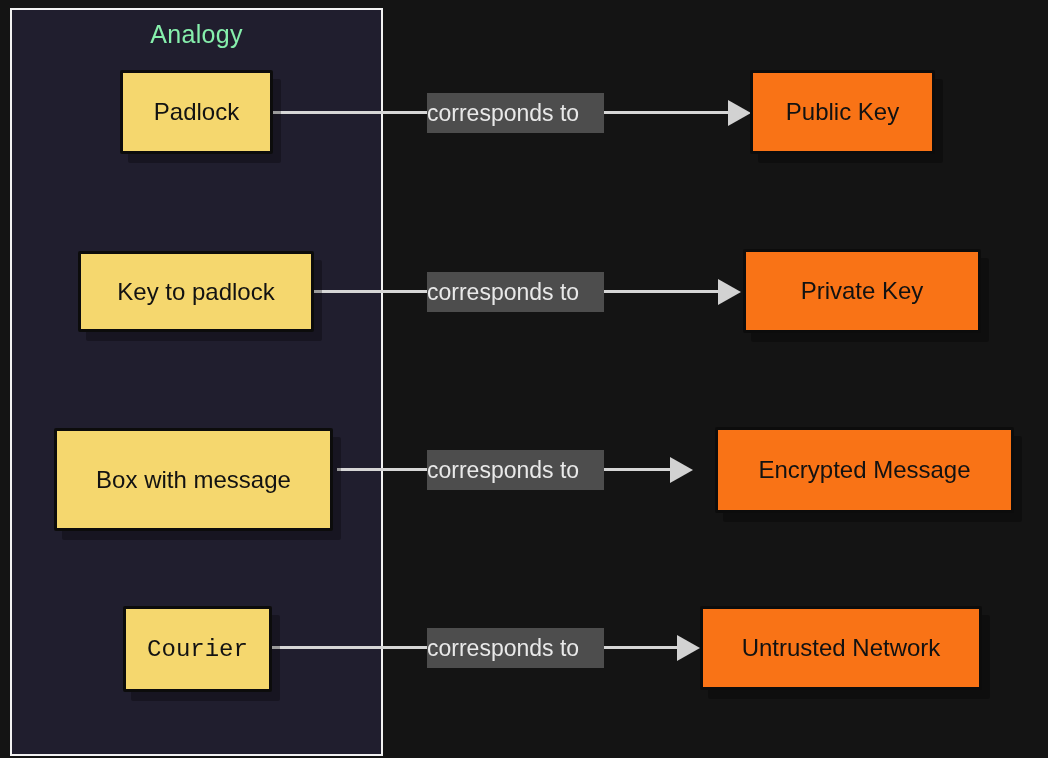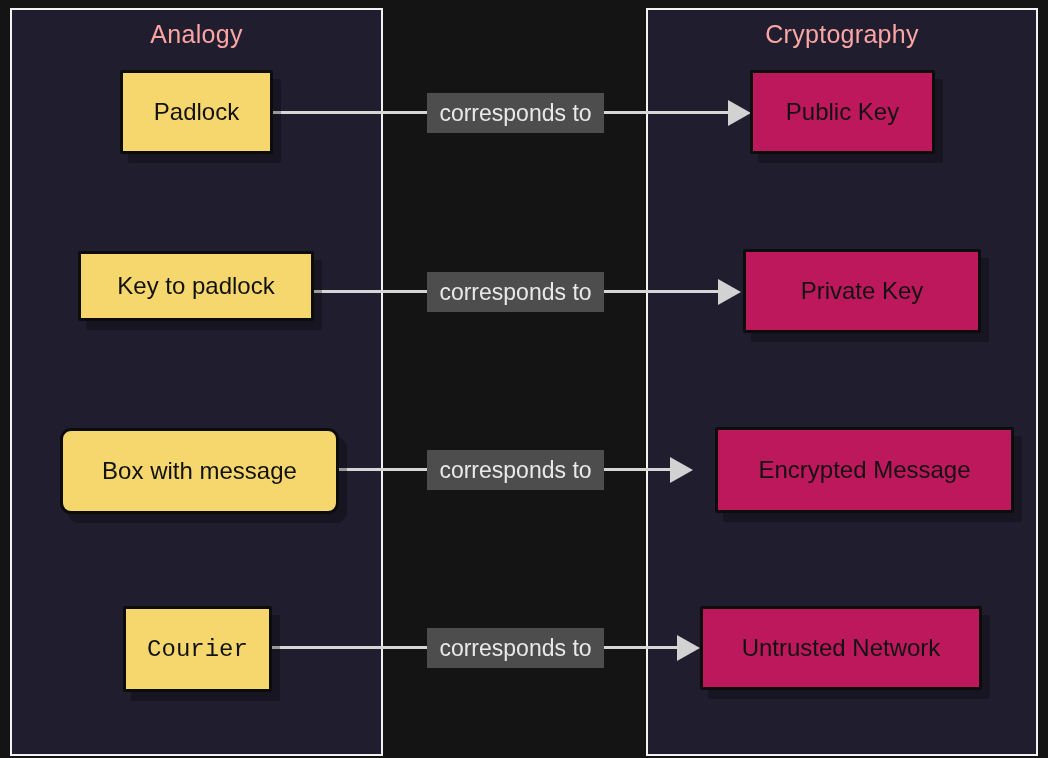--- a/index.html
+++ b/index.html
@@ -24,39 +24,39 @@
     box-sizing: border-box;
   }
   .panel-left  { left: 10px;  width: 373px; }
   .panel-right { left: 646px; width: 392px; }
   .panel-title {
     position: absolute;
     top: 10px;
     left: 0;
     width: 100%;
     text-align: center;
-    color: #fca5a5;
+    color: #86efac;
     font-size: 25px;
     letter-spacing: 0.3px;
   }
   .node {
     position: absolute;
     box-sizing: border-box;
     border: 3px solid #0c0c0c;
     border-radius: 2px;
     display: flex;
     align-items: center;
     justify-content: center;
     color: #121212;
     font-size: 24px;
     box-shadow: 8px 9px 0 rgba(0,0,0,0.28);
     z-index: 3;
   }
   .node-analogy { background: #f5d76e; }
-  .node-crypto  { background: #be185d; text-align: center; }
+  .node-crypto  { background: #f97316; text-align: center; }
   .connector-line {
     position: absolute;
     height: 3px;
     background: #d6d6d6;
     z-index: 1;
   }
   .arrowhead {
     position: absolute;
     width: 0;
     height: 0;
@@ -64,55 +64,52 @@
     border-bottom: 13px solid transparent;
     border-left: 23px solid #d2d2d2;
     z-index: 2;
   }
   .relation-label {
     position: absolute;
     left: 427px;
     width: 177px;
     height: 40px;
     line-height: 40px;
-    text-align: center;
+    text-align: left;
     background: #4d4d4d;
     color: #e9e9e9;
     font-size: 23px;
     z-index: 4;
   }
 </style>
 </head>
 <body>
 
 <div class="canvas">
 
   <div class="panel panel-left">
     <div class="panel-title">Analogy</div>
   </div>
-  <div class="panel panel-right">
-    <div class="panel-title">Cryptography</div>
-  </div>
 
   <div class="connector-line" style="left:273px; top:111px; width:458px;"></div>
   <div class="arrowhead" style="left:728px; top:100px;"></div>
   <div class="relation-label" style="top:93px;">corresponds to</div>
   <div class="node node-analogy" style="left:120px; top:70px; width:153px; height:84px;">Padlock</div>
   <div class="node node-crypto" style="left:750px; top:70px; width:185px; height:84px;">Public Key</div>
 
   <div class="connector-line" style="left:314px; top:290px; width:407px;"></div>
   <div class="arrowhead" style="left:718px; top:279px;"></div>
   <div class="relation-label" style="top:272px;">corresponds to</div>
-  <div class="node node-analogy" style="left:78px; top:251px; width:236px; height:70px;">Key to padlock</div>
+  <div class="node node-analogy" style="left:78px; top:251px; width:236px; height:81px;">Key to padlock</div>
   <div class="node node-crypto" style="left:743px; top:249px; width:238px; height:84px;">Private Key</div>
 
   <div class="connector-line" style="left:337px; top:468px; width:336px;"></div>
   <div class="arrowhead" style="left:670px; top:457px;"></div>
   <div class="relation-label" style="top:450px;">corresponds to</div>
-  <div class="node node-analogy" style="left:60px; top:428px; width:279px; height:86px;border-radius:11px;">Box with message</div>
+  <div class="node node-analogy" style="left:54px; top:428px; width:279px; height:103px;">Box with message</div>
   <div class="node node-crypto" style="left:715px; top:427px; width:299px; height:86px;">Encrypted Message</div>
 
   <div class="connector-line" style="left:272px; top:646px; width:408px;"></div>
   <div class="arrowhead" style="left:677px; top:635px;"></div>
   <div class="relation-label" style="top:628px;">corresponds to</div>
   <div class="node node-analogy" style="left:123px; top:606px; width:149px; height:86px;font-family:Liberation Mono, monospace;">Courier</div>
   <div class="node node-crypto" style="left:700px; top:606px; width:282px; height:84px;">Untrusted Network</div>
 
 </div>
 

